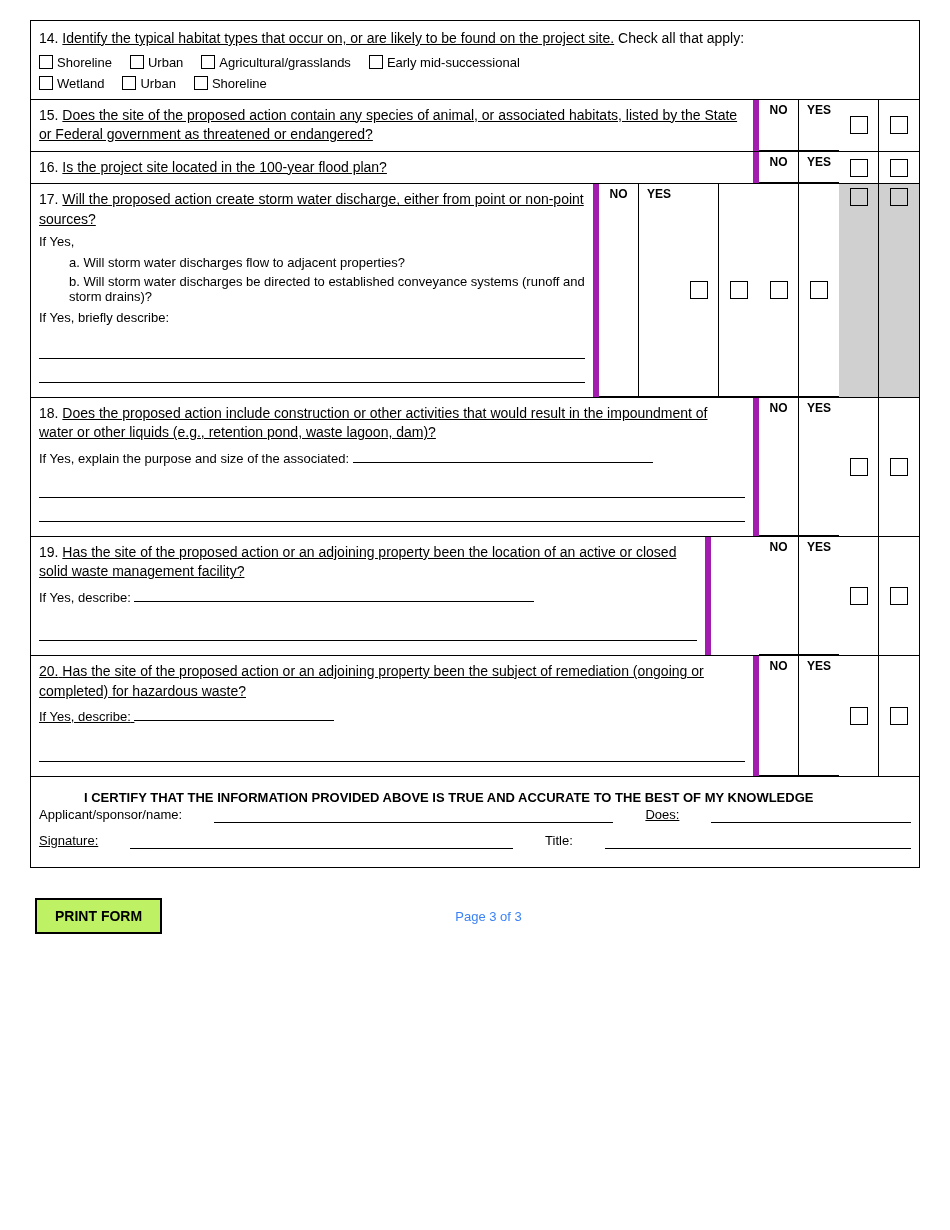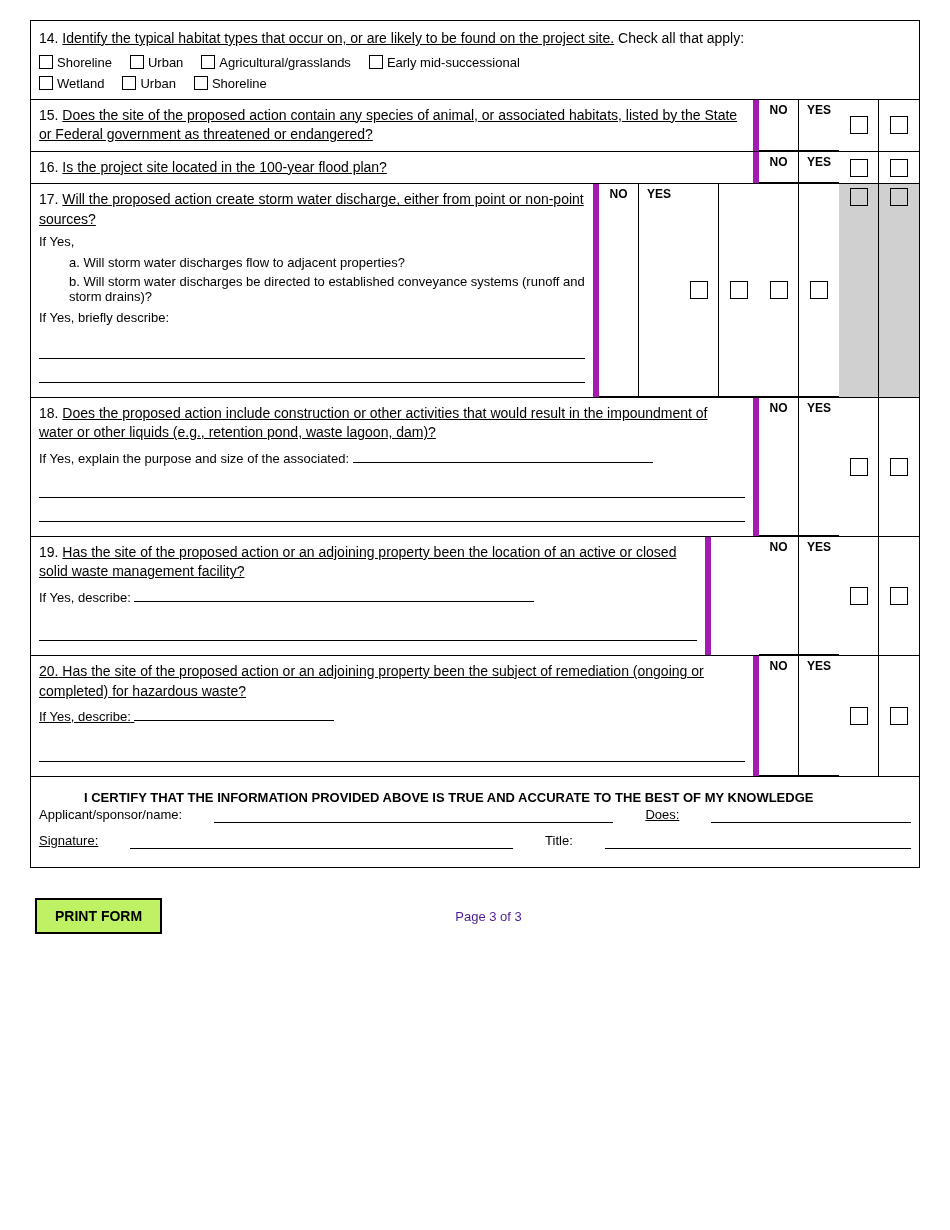--- a/index.html
+++ b/index.html
@@ -177,21 +177,21 @@
     }
     .print-btn {
       border: 2px solid #000;
       padding: 8px 18px;
       font-size: 14px;
       font-weight: bold;
       background: #bef264;
       cursor: pointer;
     }
     .page-num {
-      color: #4c1d95;
+      color: #3b82f6;
       font-size: 13px;
       text-align: center;
       flex: 1;
     }
   </style>
 </head>
 <body>
 
 <div class="page-wrapper">
   <div class="form-outer">

